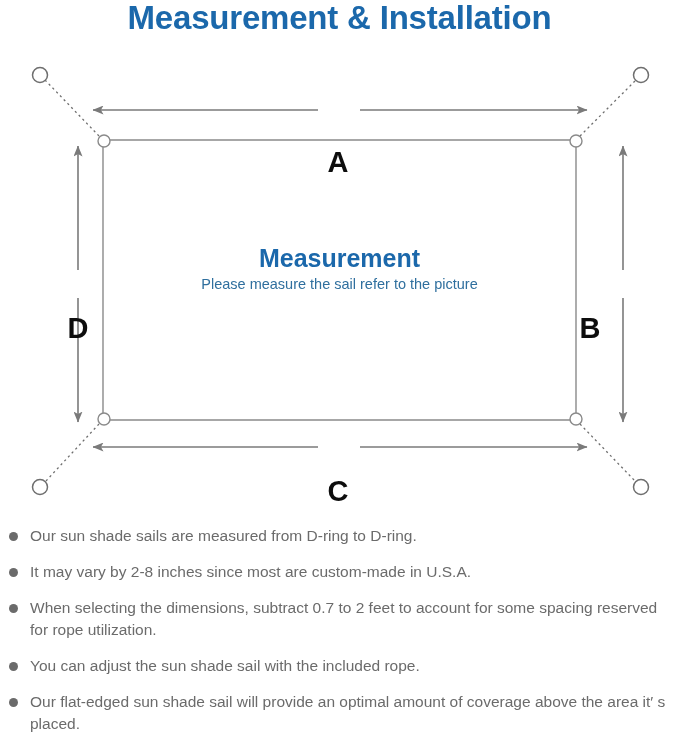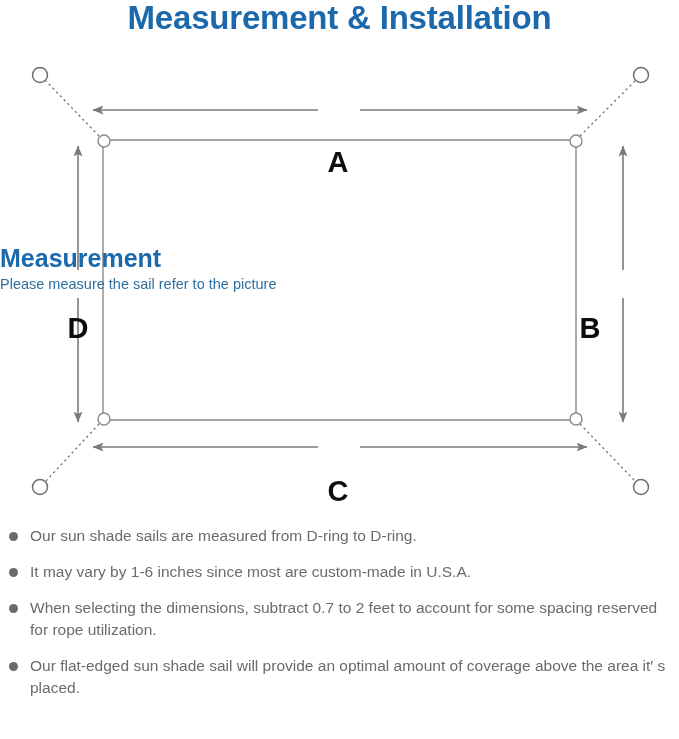--- a/index.html
+++ b/index.html
@@ -39,20 +39,21 @@
     width: 679px;
     height: 460px;
   }
   .diagram svg { display: block; }
 
   .center-block {
     position: absolute;
     left: 0;
     top: 190px;
     width: 679px;
+    text-align: center;
     pointer-events: none;
   }
   .center-title {
     font-size: 25px;
     font-weight: bold;
     color: #1b68ab;
     line-height: 32px;
     white-space: nowrap;
   }
   .center-sub {
@@ -159,23 +160,27 @@
   <div class="dim-letter dim-d">D</div>
 </div>
 
 <div class="notes">
   <div class="note-item">
     <span class="note-bullet"></span>
     <span>Our sun shade sails are measured from D-ring to D-ring.</span>
   </div>
   <div class="note-item">
     <span class="note-bullet"></span>
-    <span>It may vary by 1-6 inches since most are custom-made in U.S.A.</span>
+    <span>It may vary by 2-8 inches since most are custom-made in U.S.A.</span>
   </div>
   <div class="note-item">
     <span class="note-bullet"></span>
     <span>When selecting the dimensions, subtract 0.7 to 2 feet to account for some spacing reserved for rope utilization.</span>
+  </div>
+  <div class="note-item">
+    <span class="note-bullet"></span>
+    <span>You can adjust the sun shade sail with the included rope.</span>
   </div>
   <div class="note-item">
     <span class="note-bullet"></span>
     <span>Our flat-edged sun shade sail will provide an optimal amount of coverage above the area it′ s placed.</span>
   </div>
 </div>
 
 </body></html>

